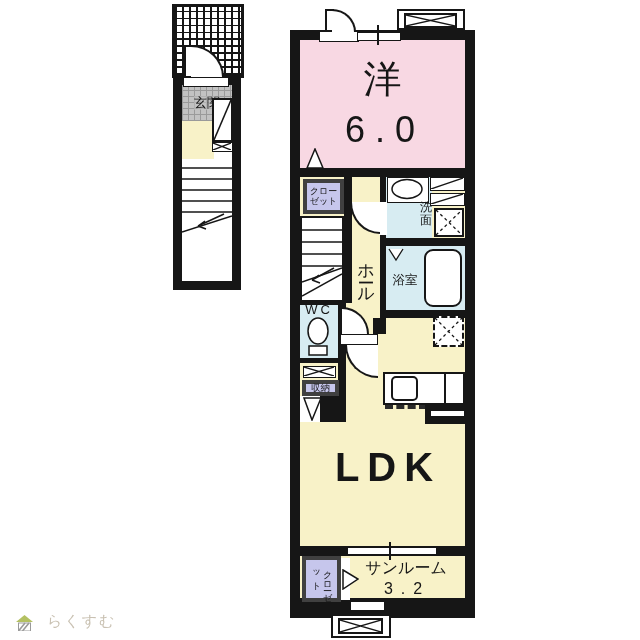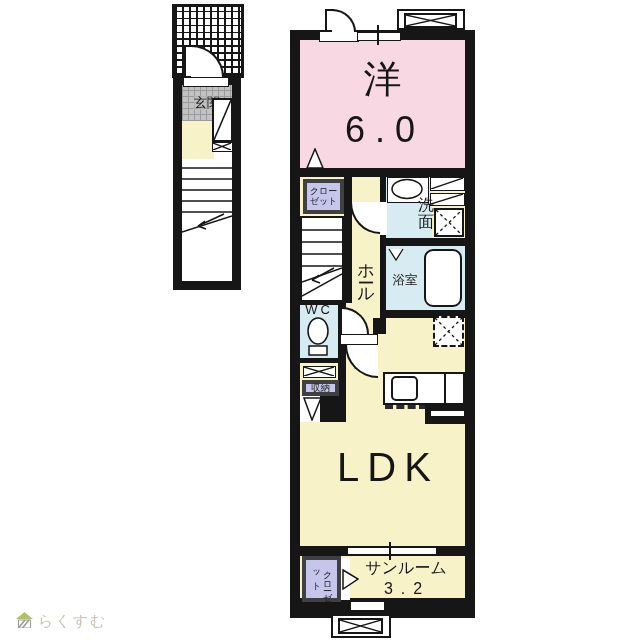--- a/index.html
+++ b/index.html
@@ -204,40 +204,40 @@
 
   <div class="abs lbl" style="left:310px;top:58px;width:145px;height:44px;font-size:38px;">
     <span>洋</span>
   </div>
   <div class="abs lbl" style="left:310px;top:110px;width:150px;height:40px;font-size:36px;letter-spacing:10px;">
     <span>6.0</span>
   </div>
   <div class="abs lbl vtext" style="left:352px;top:218px;width:27px;height:112px;font-size:17px;letter-spacing:2px;">
     <span>ホール</span>
   </div>
-  <div class="abs lbl" style="left:387px;top:205px;width:44px;height:18px;font-size:16px;padding-left:34px;">
+  <div class="abs lbl" style="left:387px;top:205px;width:44px;height:18px;font-size:12px;padding-left:34px;">
     <span>洗面</span>
   </div>
   <div class="abs lbl" style="left:386px;top:273px;width:38px;height:16px;font-size:12.5px;">
     <span>浴室</span>
   </div>
   <div class="abs lbl" style="left:300px;top:302px;width:38px;height:15px;font-size:13px;letter-spacing:3px;">
     <span>WC</span>
   </div>
-  <div class="abs lbl" style="left:308px;top:446px;width:160px;height:42px;font-size:40px;letter-spacing:8px;">
+  <div class="abs lbl" style="left:308px;top:446px;width:160px;height:42px;font-size:40px;letter-spacing:8px;font-weight:bold;">
     <span>LDK</span>
   </div>
   <div class="abs lbl" style="left:350px;top:559px;width:112px;height:19px;font-size:16px;">
     <span>サンルーム</span>
   </div>
   <div class="abs lbl" style="left:368px;top:580px;width:78px;height:19px;font-size:16px;letter-spacing:8px;">
     <span>3.2</span>
   </div>
 
-  <div class="abs" style="left:16px;top:612px;display:flex;align-items:flex-start;gap:5px;">
+  <div class="abs" style="left:16px;top:612px;display:flex;align-items:flex-end;gap:14px;">
     <svg width="17" height="16" viewBox="0 0 17 16">
       <polygon points="8.5,0 17,7 0,7" fill="#b4c162"></polygon>
       <rect x="2.5" y="8" width="12" height="8" fill="#fff" stroke="#9a9a9a" stroke-width="1"></rect>
       <path d="M2.5,16 L9,8 M6.5,16 L13,8" stroke="#9a9a9a" stroke-width="1.6"></path>
     </svg>
     <span style="font-size:15px;letter-spacing:2px;color:#c9c1b2;">らくすむ</span>
   </div>
 
 </div>
 

